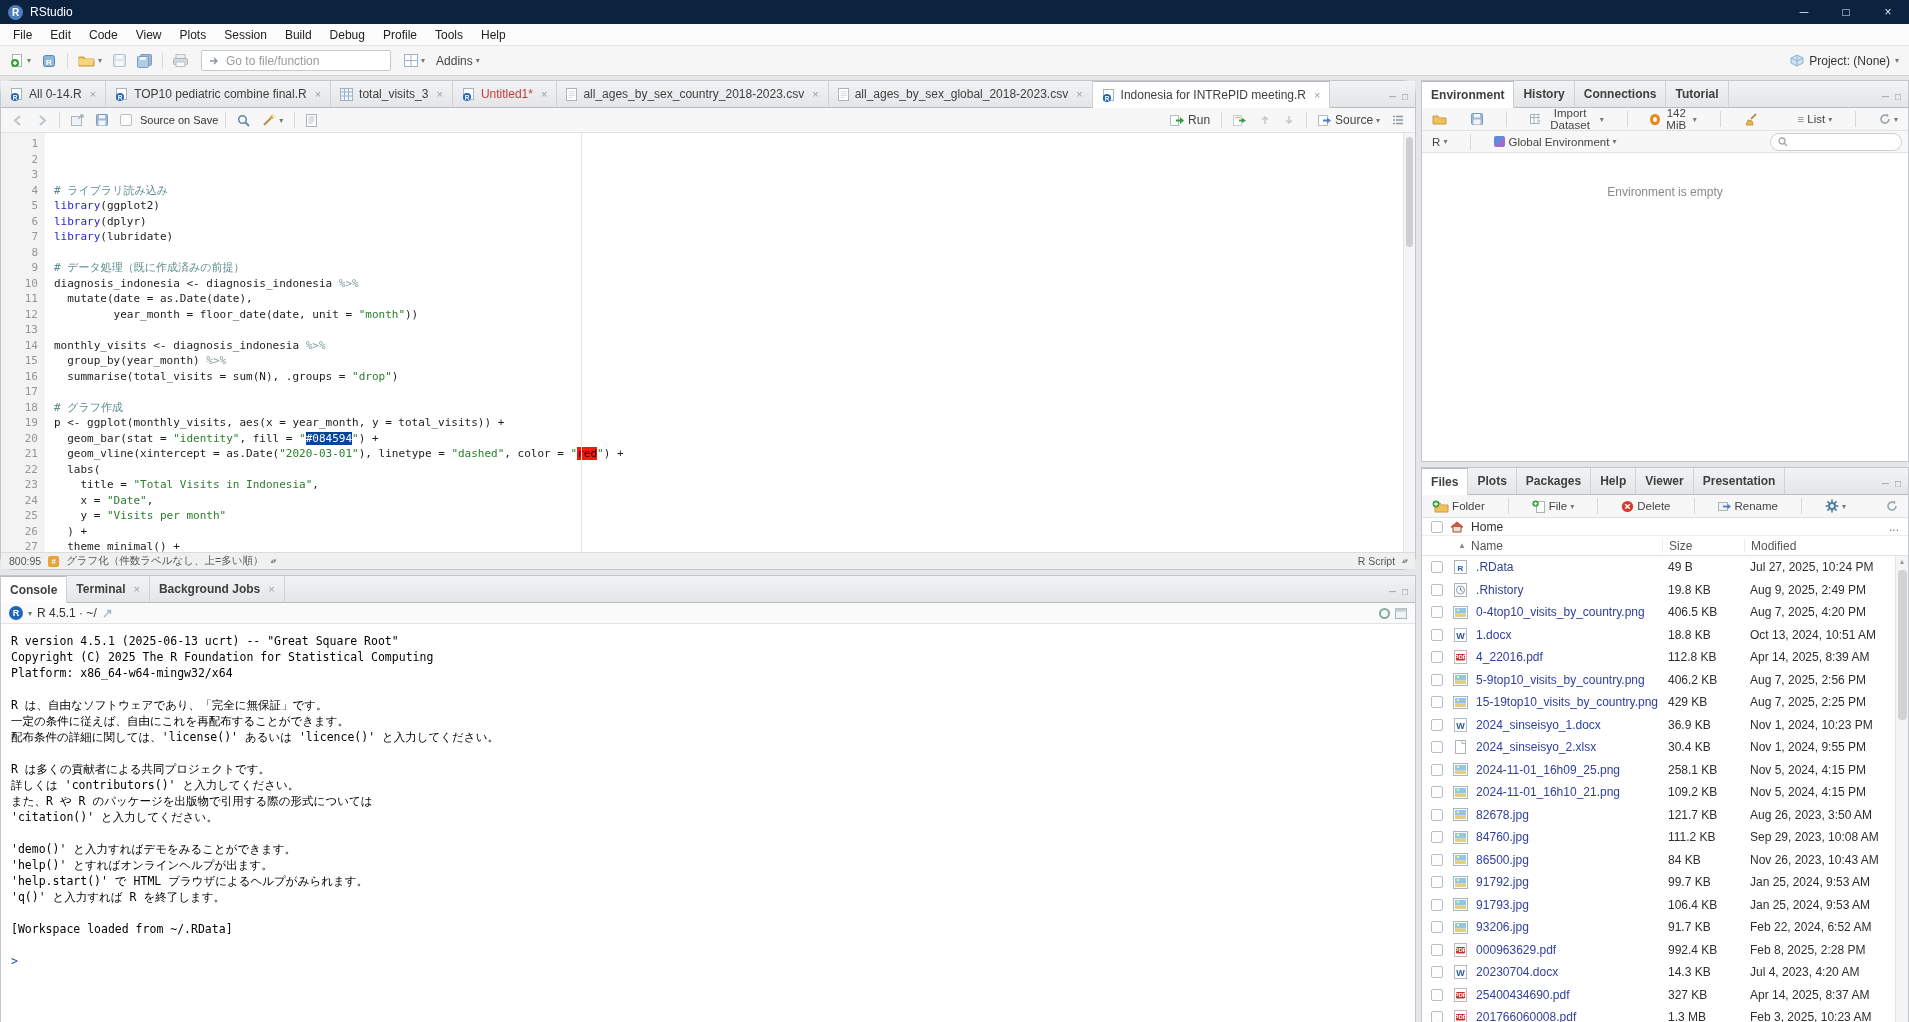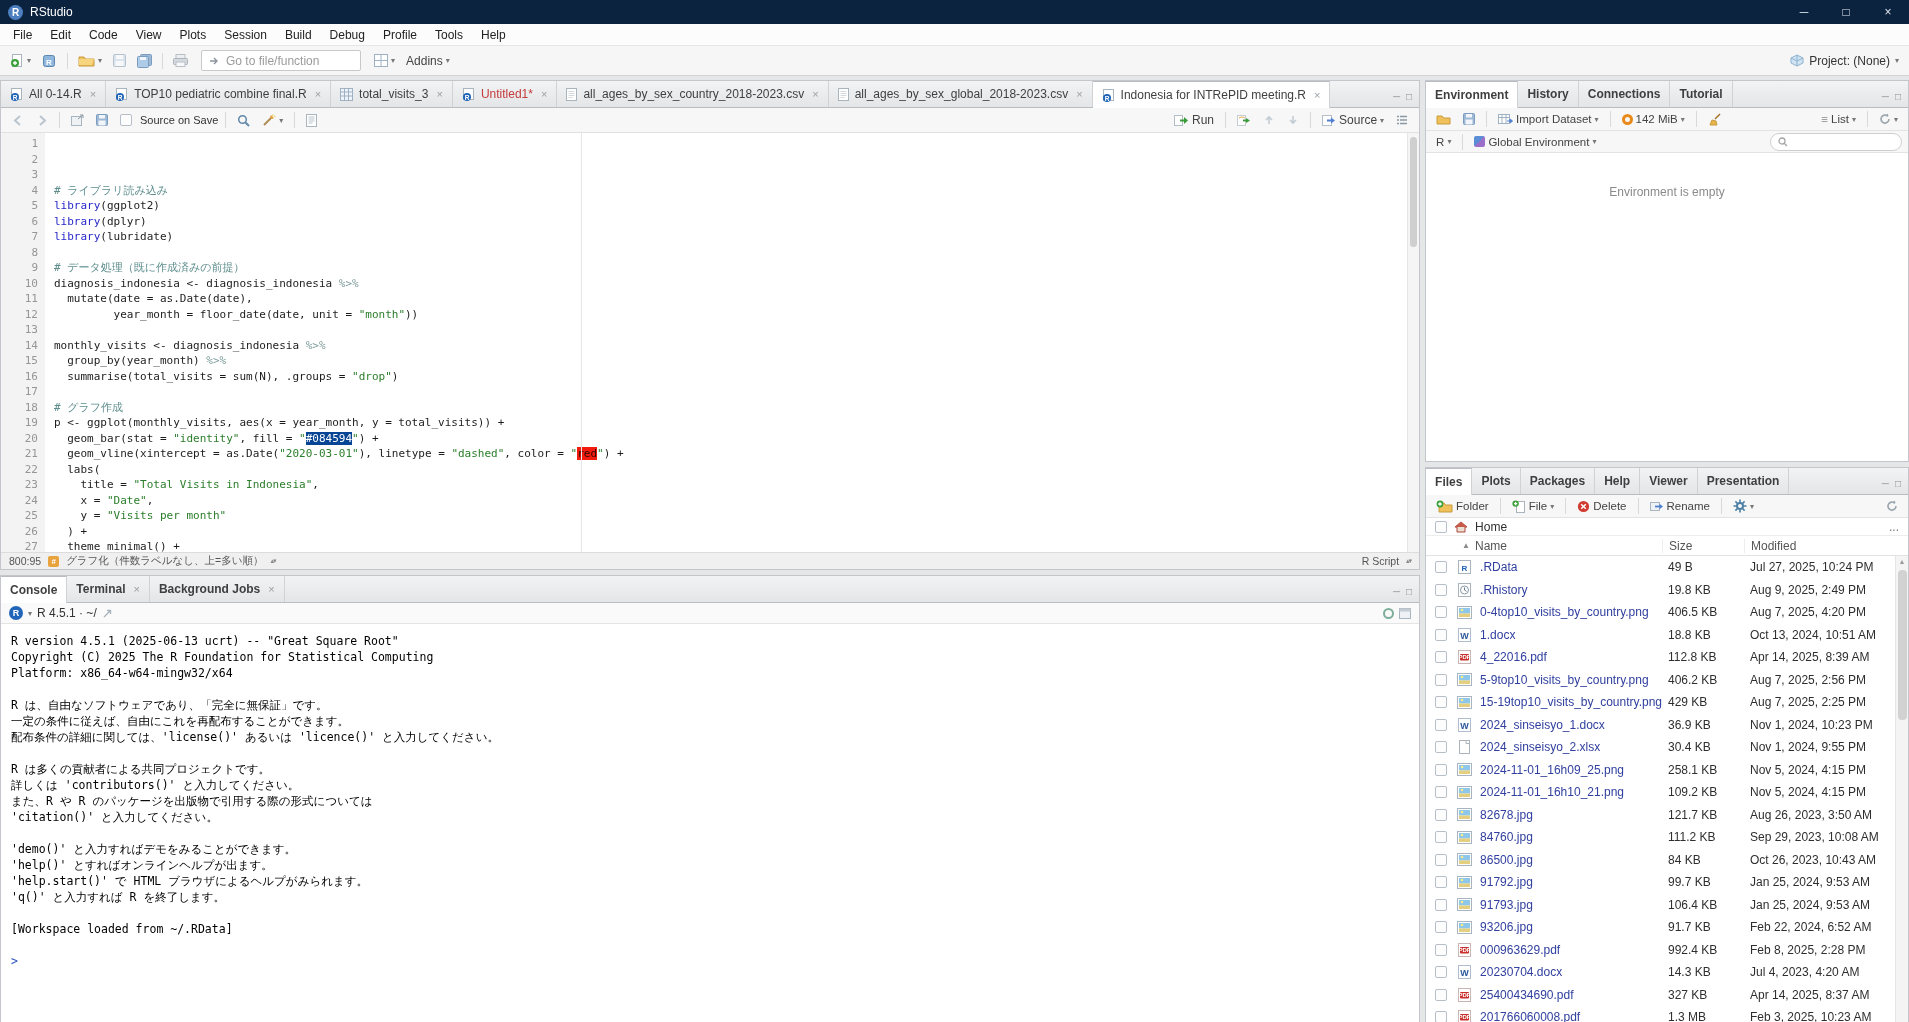--- a/index.html
+++ b/index.html
@@ -14,42 +14,42 @@
   .winbtns { margin-left:auto; display:flex; }
   .winbtns span { width:42px; height:24px; display:inline-flex; align-items:center; justify-content:center; font-size:12px; color:#dfe6ee; }
 
   .menubar { height:22px; background:#fcfcfc; border-bottom:1px solid #e6e6e6; display:flex; align-items:center; padding-left:4px; }
   .menu-item { padding:3px 9px; color:#222; cursor:default; }
 
   .toolbar { height:30px; background:#f6f6f6; border-bottom:1px solid #d4d4d4; display:flex; align-items:center; gap:3px; padding:0 6px; }
   .tbtn { display:inline-flex; align-items:center; gap:3px; padding:3px 4px; border-radius:3px; color:#444; }
   .sep { width:1px; height:16px; background:#d9d9d9; margin:0 3px; }
   .caret { font-size:8px; color:#777; }
-  .goto { width:160px; height:21px; background:#fff; border:1px solid #c9c9c9; border-radius:2px; display:flex; align-items:center;
+  .goto { width:190px; height:21px; background:#fff; border:1px solid #c9c9c9; border-radius:2px; display:flex; align-items:center;
           gap:6px; padding:0 7px; margin:0 6px; color:#9b9b9b; }
   .spacer { flex:1; }
   .project { display:flex; align-items:center; gap:5px; color:#333; padding-right:4px; }
 
   
   .main { display:flex; gap:5px; padding-top:4px; height:966px; background:#e4e6e8; }
   .leftcol { width:1424px; display:flex; flex-direction:column; }
   .rightcol { flex:1; display:flex; flex-direction:column; }
   .pane { background:#fff; border:1px solid #c3c7cb; display:flex; flex-direction:column; }
 
   
   .ptabs { display:flex; align-items:flex-end; background:linear-gradient(#f2f3f4,#e3e5e7); border-bottom:1px solid #b9bdc1; height:27px; flex-shrink:0; }
   .ptab { display:flex; align-items:center; gap:6px; height:26px; padding:0 9px; border-right:1px solid #d0d3d6; color:#3f3f3f; white-space:nowrap; }
   .ptab.active { background:#fff; border-top:1px solid #b9bdc1; margin-bottom:-1px; height:27px; }
   .ptab .x { color:#9aa0a6; font-size:11px; margin-left:2px; }
   .ptab .lbl.dirty { color:#c43b3b; }
   .rtab .lbl { font-weight:bold; }
   .strip-ctl { margin-left:auto; display:flex; gap:6px; padding:0 7px 5px 0; color:#8b8f94; font-size:10px; }
 
   
-  .editor { height:490px; flex-shrink:0; }
+  .editor { height:490px; flex-shrink:0;border-radius:13px; }
   .edtoolbar { height:25px; background:#f7f7f7; border-bottom:1px solid #e1e1e1; display:flex; align-items:center; gap:4px; padding:0 7px; flex-shrink:0; color:#555; }
   .edtoolbar .lbl-sm { font-size:11px; color:#333; }
   .edbody { flex:1; display:flex; position:relative; overflow:hidden; }
   .gutter { width:44px; background:#f3f3f3; color:#969696; text-align:right; padding:3px 7px 0 0;
             font:11px/15.5px "DejaVu Sans Mono", monospace; flex-shrink:0; }
   .codecol { position:relative; flex:1; padding:3px 0 0 9px; font:11px/15.5px "DejaVu Sans Mono", monospace; white-space:pre; overflow:hidden; }
   .marginline { position:absolute; left:536px; top:0; bottom:0; width:1px; background:#e7e7e7; }
   .codeline { height:15.5px; }
   .tk-com { color:#5e8d8d; }
   .tk-kw  { color:#2828c8; }
@@ -70,21 +70,21 @@
   .chead { height:21px; background:#fafafa; border-bottom:1px solid #e4e4e4; display:flex; align-items:center; gap:5px; padding:0 8px; color:#333; flex-shrink:0; }
   .rball { width:14px; height:14px; border-radius:50%; background:#2065b8; color:#fff; font-size:9px; font-weight:bold;
            display:inline-flex; align-items:center; justify-content:center; }
   .cbody { flex:1; padding:9px 0 0 10px; font:11.5px/16px "DejaVu Sans Mono", monospace; color:#000; overflow:hidden; }
   .cline { white-space:pre; height:16px; }
   .prompt { color:#2a52bd; }
   .ring { width:11px; height:11px; border:2px solid #7fae9c; border-radius:50%; display:inline-block; }
 
   
   .envpane { height:382px; flex-shrink:0; }
-  .minitb { height:23px; background:#f7f7f7; border-bottom:1px solid #e3e3e3; display:flex; align-items:center; gap:4px; padding:0 6px; color:#3d3d3d; flex-shrink:0; font-size:11.5px;text-align:center; }
+  .minitb { height:23px; background:#f7f7f7; border-bottom:1px solid #e3e3e3; display:flex; align-items:center; gap:16px; padding:0 6px; color:#3d3d3d; flex-shrink:0; font-size:11.5px;text-align:center; }
   .donut { width:11px; height:11px; border:3px solid #e8891a; border-radius:50%; display:inline-block; }
   .search { margin-left:auto; width:132px; height:18px; border:1px solid #cfcfcf; border-radius:9px; background:#fff; display:flex; align-items:center; gap:4px; padding:0 7px; color:#9b9b9b; }
   .envbody { flex:1; display:flex; justify-content:center; }
   .envbody span { margin-top:32px; color:#8a8a8a; }
   .cube { display:inline-block; width:11px; height:11px; background:linear-gradient(135deg,#5b8dd6 50%,#9b6fc9 50%); border-radius:2px; }
 
   
   .filespane { flex:1; margin-top:5px; }
   .filespath { height:18px; display:flex; align-items:center; gap:7px; padding:0 9px; border-bottom:1px solid #ededed; color:#444; flex-shrink:0; }
   .fheader { height:20px; display:flex; align-items:center; padding:0 14px 0 9px; border-bottom:1px solid #e2e2e2; color:#555; flex-shrink:0; }
@@ -895,21 +895,21 @@
                     <svg width="15" height="13">
                       <rect x="0.5" y="0.5" width="14" height="12" fill="#fff" stroke="#a8b4c0"></rect>
                       <rect x="2" y="2" width="11" height="5.5" fill="#8ec7ea"></rect>
                       <rect x="2" y="7.5" width="11" height="3.5" fill="#e3cf7d"></rect>
                       <circle cx="5" cy="4" r="1.3" fill="#f7ec86"></circle>
                     </svg>
                   </span>
                   <span>86500.jpg</span>
                 </span>
                 <span class="c-size">84 KB</span>
-                <span class="c-mod">Oct 26, 2023, 10:43 AM</span>
+                <span class="c-mod">Nov 26, 2023, 10:43 AM</span>
               </div>
               <div class="frow">
                 <span class="cb"></span>
                 <span class="fname">
                   <span class="fic">
                     <svg width="15" height="13">
                       <rect x="0.5" y="0.5" width="14" height="12" fill="#fff" stroke="#a8b4c0"></rect>
                       <rect x="2" y="2" width="11" height="5.5" fill="#8ec7ea"></rect>
                       <rect x="2" y="7.5" width="11" height="3.5" fill="#e3cf7d"></rect>
                       <circle cx="5" cy="4" r="1.3" fill="#f7ec86"></circle>

